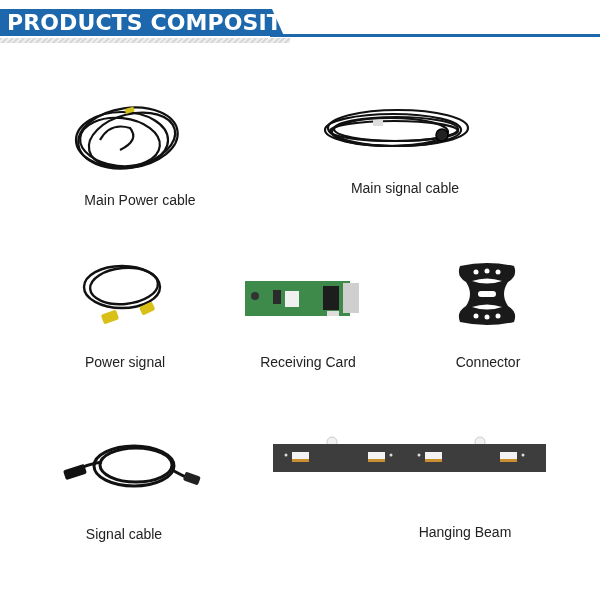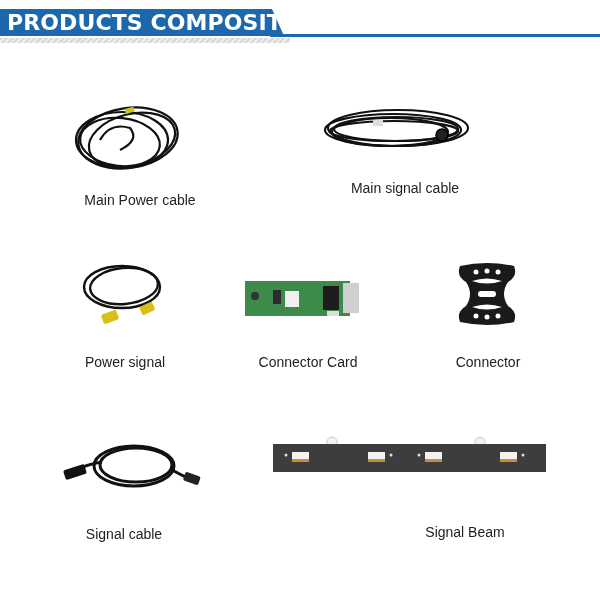--- a/index.html
+++ b/index.html
@@ -72,21 +72,21 @@
 <div>
   <svg class="pic" style="left:245px;top:278px" width="115" height="42" viewBox="0 0 115 42">
     <rect x="0" y="3" width="105" height="35" fill="#3d8a4a"></rect>
     <rect x="40" y="13" width="14" height="16" fill="#f0f0f0"></rect>
     <rect x="28" y="12" width="8" height="14" fill="#2b2b2b"></rect>
     <rect x="78" y="8" width="16" height="24" fill="#1d1d1d"></rect>
     <rect x="98" y="5" width="16" height="30" fill="#cfcfcf"></rect>
     <circle cx="10" cy="18" r="4" fill="#333"></circle>
     <rect x="82" y="33" width="12" height="5" fill="#ddd"></rect>
   </svg>
-  <div class="label" style="left:308px;top:354px">Connector Card</div>
+  <div class="label" style="left:308px;top:354px">Receiving Card</div>
 </div>
 
 <div>
   <svg class="pic" style="left:456px;top:262px" width="62" height="64" viewBox="0 0 62 64">
     <path d="M4 4 Q31 -2 58 4 Q62 14 52 20 Q44 32 52 44 Q62 50 58 60 Q31 66 4 60 Q0 50 10 44 Q18 32 10 20 Q0 14 4 4 Z" fill="#1a1a1a"></path>
     <g fill="#fff">
       <circle cx="20" cy="10" r="2.5"></circle>
         <circle cx="31" cy="9" r="2.5"></circle>
         <circle cx="42" cy="10" r="2.5"></circle>
       <circle cx="20" cy="54" r="2.5"></circle>
@@ -131,14 +131,14 @@
       <rect x="155" y="27" width="17" height="3"></rect>
       <rect x="230" y="27" width="17" height="3"></rect>
     </g>
     <g fill="#ddd">
       <circle cx="16" cy="23" r="1.5"></circle>
         <circle cx="121" cy="23" r="1.5"></circle>
       <circle cx="149" cy="23" r="1.5"></circle>
         <circle cx="253" cy="23" r="1.5"></circle>
     </g>
   </svg>
-  <div class="label" style="left:465px;top:524px">Signal Beam</div>
+  <div class="label" style="left:465px;top:524px">Hanging Beam</div>
 </div>
 
 </body></html>

